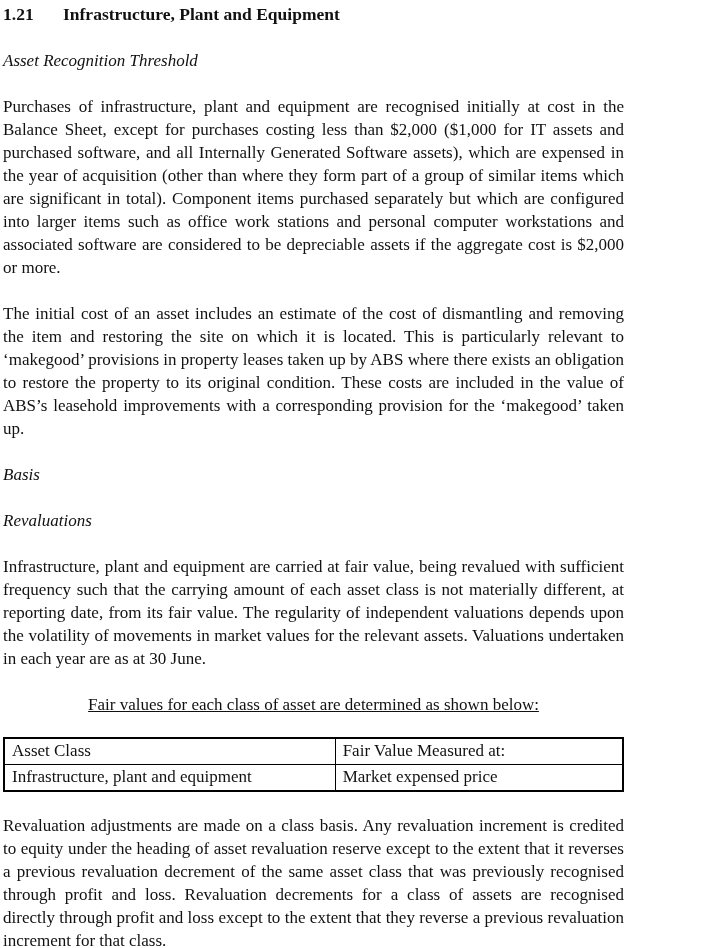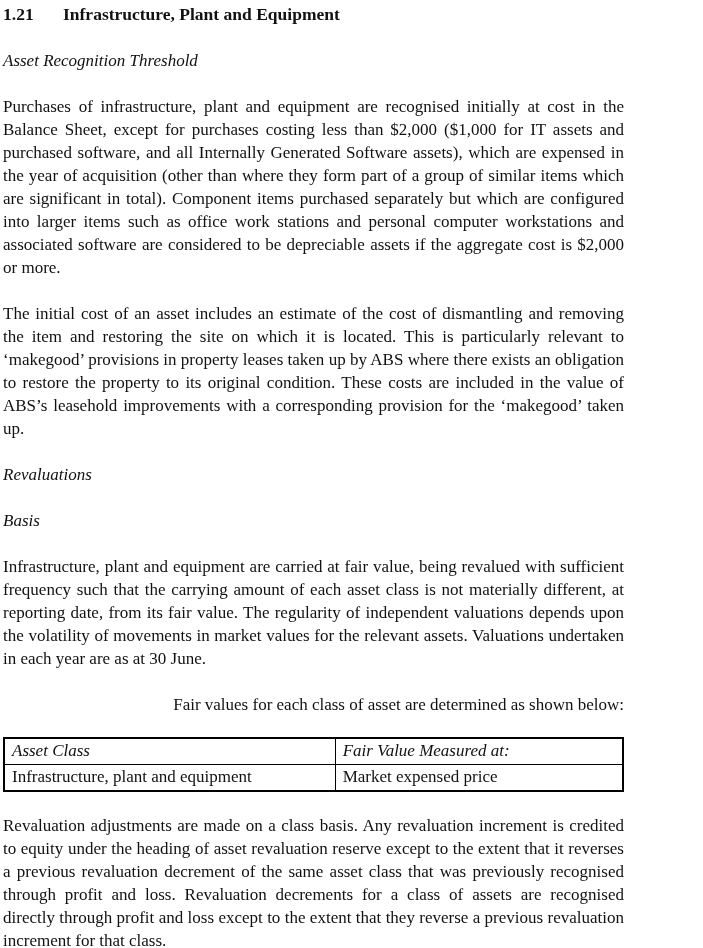--- a/index.html
+++ b/index.html
@@ -32,61 +32,61 @@
   }
   .subheading {
     margin: 16px 0 23px 0;
     font-style: italic;
   }
   .para {
     margin: 0 0 23px 0;
     text-align: justify;
   }
   .para.no-justify {
-    text-align: right;
+    text-align: center;
     margin-bottom: 21px;
+    text-decoration: underline;
   }
   table.fv-table {
     width: 100%;
     border-collapse: collapse;
     border: 2px solid #000000;
     margin: 0 0 22px 0;
     table-layout: fixed;
   }
   table.fv-table td {
     border: 1px solid #000000;
     padding: 1px 7px 2px 7px;
     font-size: 17px;
     line-height: 22px;
     vertical-align: top;
   }
   table.fv-table col.c1 { width: 53.5%; }
   table.fv-table col.c2 { width: 46.5%; }
   table.fv-table tr.header-row td {
-    font-style: italic;
   }
 </style>
 </head>
 <body>
 
 <div class="page">
 
   <h1 class="heading">
     <span class="h-num">1.21</span><span class="h-title">Infrastructure, Plant and Equipment</span>
   </h1>
 
   <p class="subheading">Asset Recognition Threshold</p>
 
   <p class="para">Purchases of infrastructure, plant and equipment are recognised initially at cost in the Balance Sheet, except for purchases costing less than $2,000 ($1,000 for IT assets and purchased software, and all Internally Generated Software assets), which are expensed in the year of acquisition (other than where they form part of a group of similar items which are significant in total). Component items purchased separately but which are configured into larger items such as office work stations and personal computer workstations and associated software are considered to be depreciable assets if the aggregate cost is $2,000 or more.</p>
 
   <p class="para">The initial cost of an asset includes an estimate of the cost of dismantling and removing the item and restoring the site on which it is located.  This is particularly relevant to ‘makegood’ provisions in property leases taken up by ABS where there exists an obligation to restore the property to its original condition.  These costs are included in the value of ABS’s leasehold improvements with a corresponding provision for the ‘makegood’ taken up.</p>
 
+  <p class="subheading">Basis</p>
+
   <p class="subheading">Revaluations</p>
-
-  <p class="subheading">Basis</p>
 
   <p class="para">Infrastructure, plant and equipment are carried at fair value, being revalued with sufficient frequency such that the carrying amount of each asset class is not materially different, at reporting date, from its fair value. The regularity of independent valuations depends upon the volatility of movements in market values for the relevant assets.  Valuations undertaken in each year are as at 30 June.</p>
 
   <p class="para no-justify">Fair values for each class of asset are determined as shown below:</p>
 
   <table class="fv-table">
     <colgroup>
         <col class="c1">
         <col class="c2">
       </colgroup>

